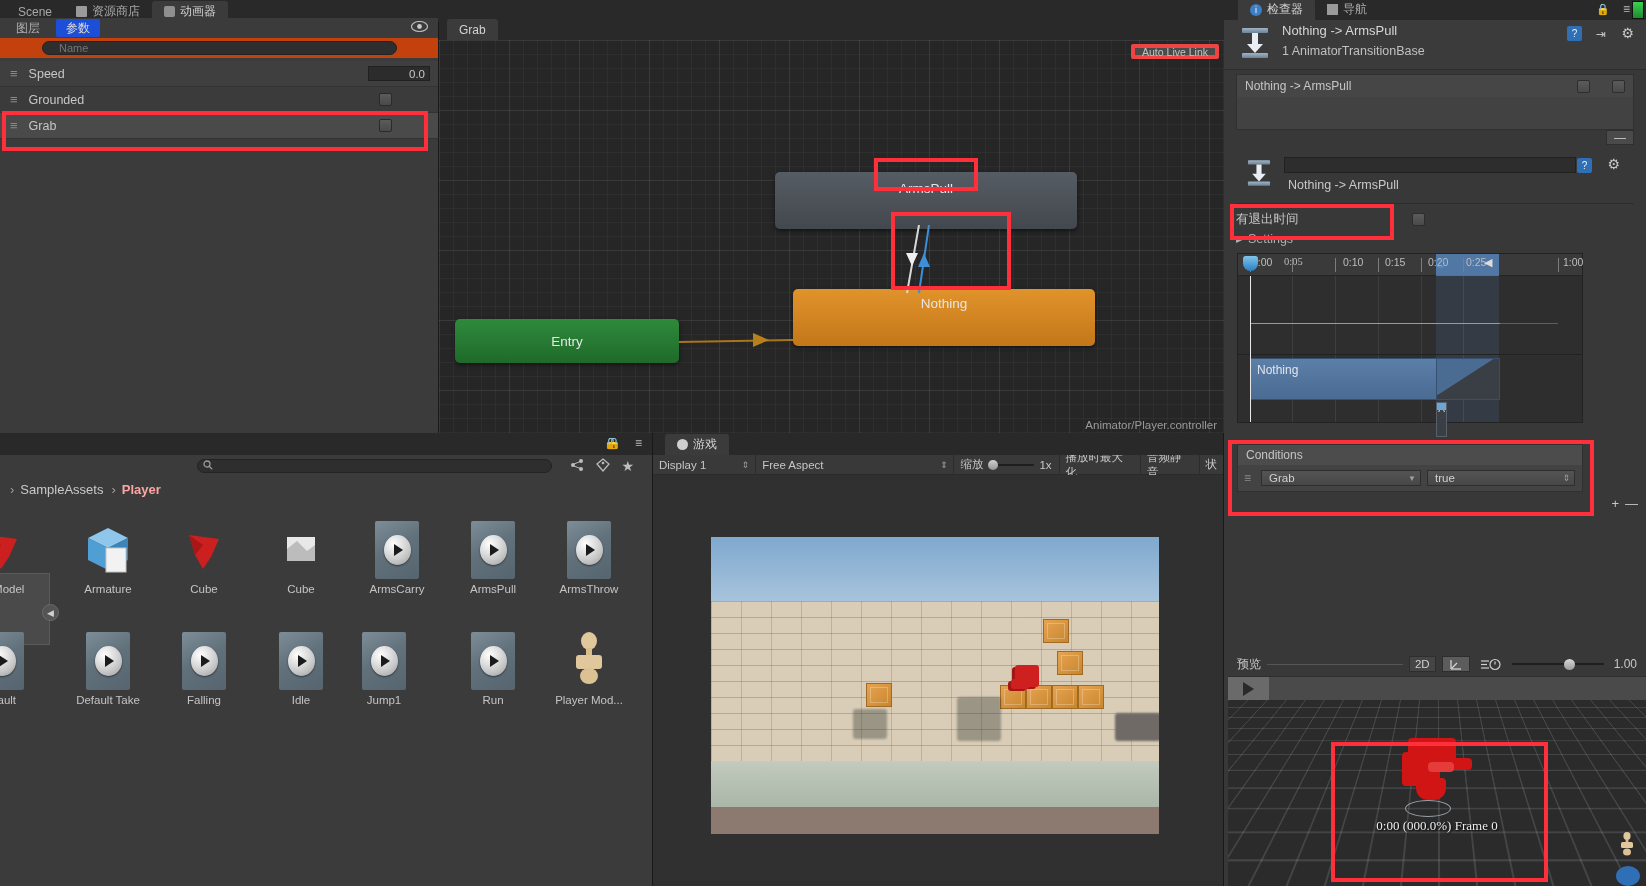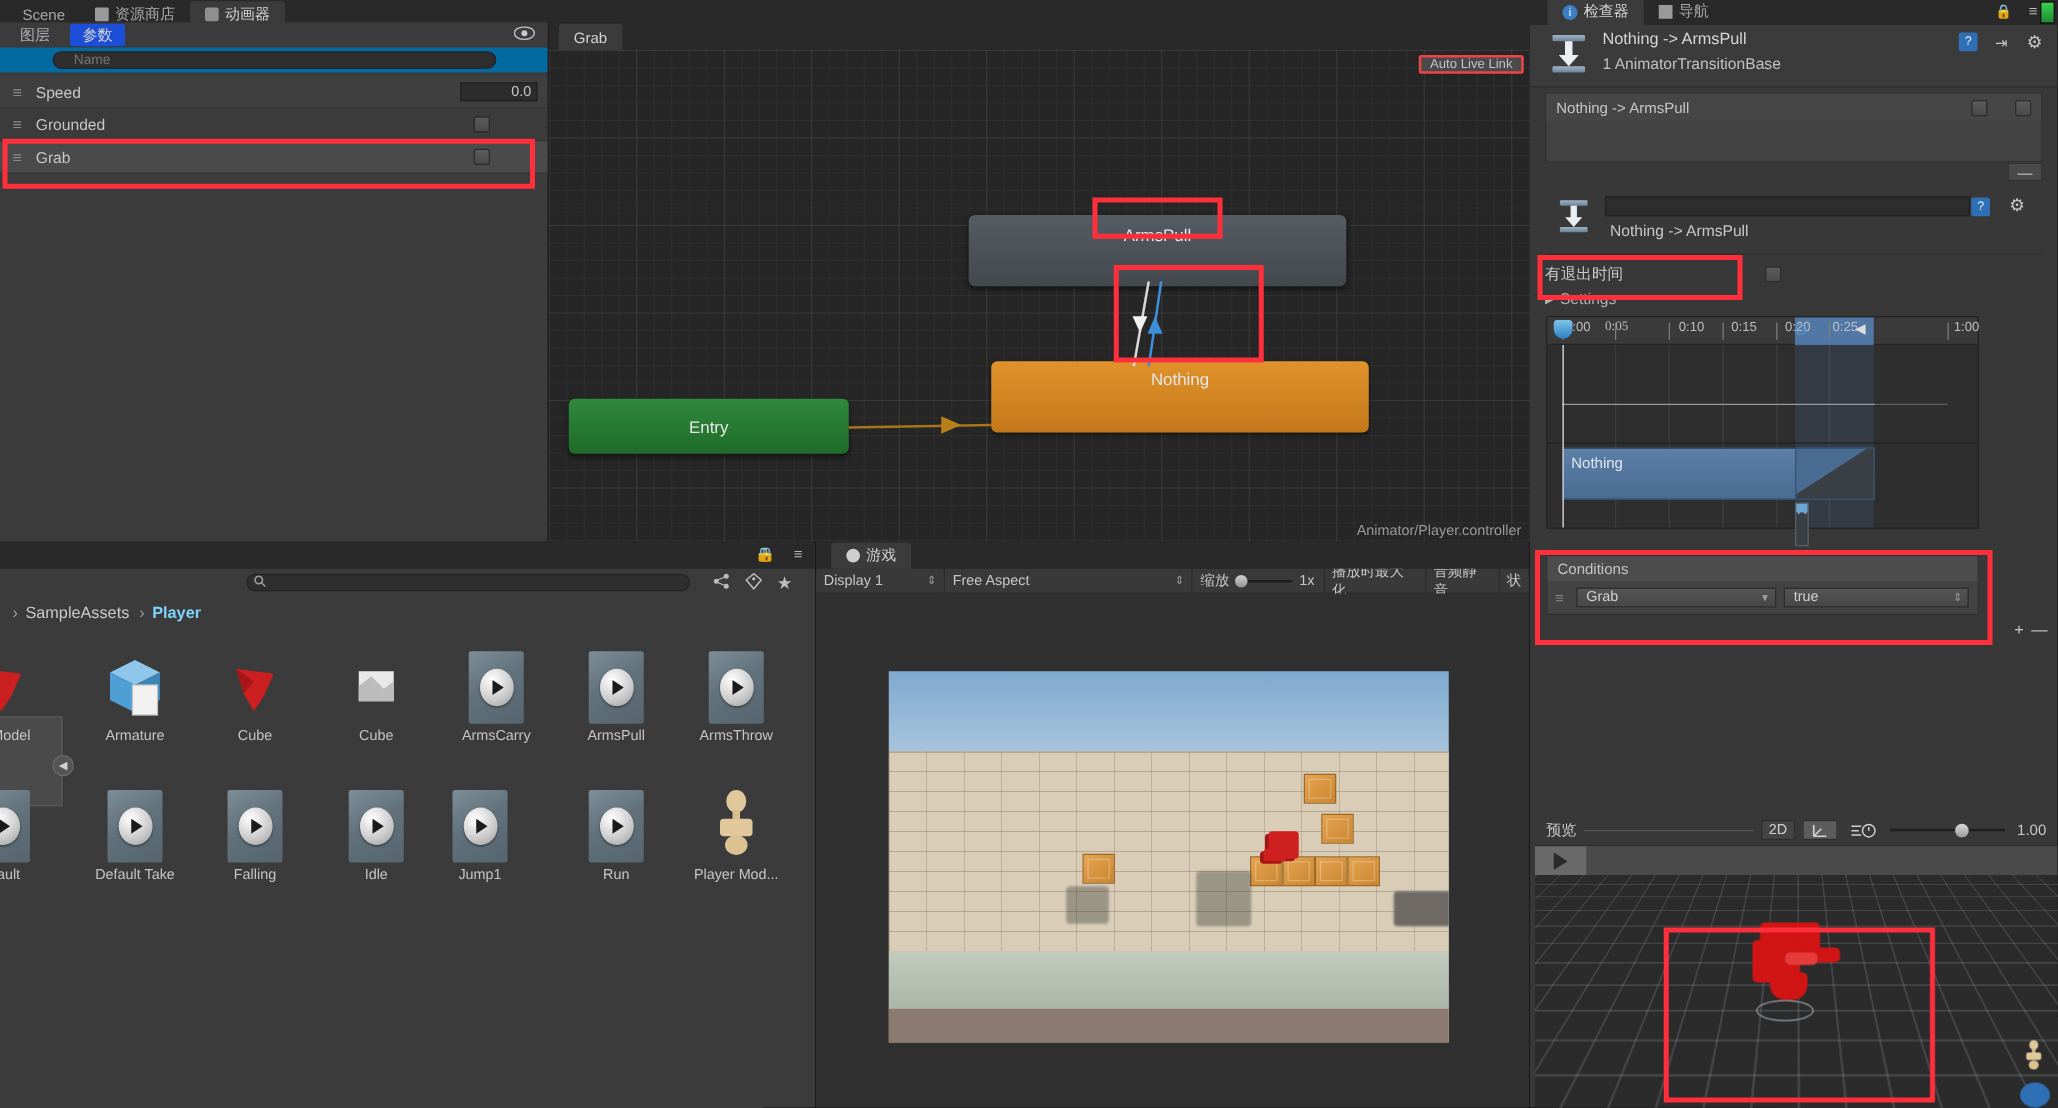--- a/index.html
+++ b/index.html
@@ -28,21 +28,21 @@
     border-top-left-radius: 3px; border-top-right-radius: 3px;
   }
   .tab.active { background: #3b3b3b; color: #d2d2d2; }
 
   
   #animator-panel { left: 0; top: 18px; width: 438px; height: 415px; background: #3b3b3b; }
   #param-subtabs { position: absolute; left: 0; top: 0; width: 438px; height: 20px; background: #3b3b3b; display: flex; align-items: center; }
   .subtab { height: 18px; padding: 0 10px; display: flex; align-items: center; font-size: 12px; color: #b0b0b0; margin-left: 6px; }
   .subtab.active { background: #1d4ed8; color: #d8d8d8; border-radius: 2px; }
   #eye-icon { position: absolute; right: 10px; top: 3px; }
-  #search-row { position: absolute; left: 0; top: 20px; width: 438px; height: 20px; background: #0369a1; display: flex; align-items: center; }
+  #search-row { position: absolute; left: 0; top: 20px; width: 438px; height: 20px; background: #c2410c; display: flex; align-items: center; }
   #param-search {
     margin-left: 42px; width: 355px; height: 14px; border-radius: 7px;
     background: #2e2e2e; border: 1px solid #232323; color: #8c8c8c;
     font-size: 11px; padding-left: 16px; outline: none;
     font-family: "Liberation Sans", sans-serif;
   }
   #search-glass { position: absolute; left: 48px; top: 25px; width: 10px; height: 10px; }
   #param-add { position: absolute; right: 10px; top: 22px; font-size: 15px; color: #c8c8c8; line-height: 1; }
   .param-row {
     position: absolute; left: 0; width: 438px; height: 26px;
@@ -77,22 +77,22 @@
     position: absolute; display: flex; align-items: center; justify-content: center;
     border-radius: 5px; font-size: 13.5px; color: #e6e6e6;
     box-shadow: 0 2px 4px rgba(0,0,0,.5);
   }
   #node-anystate { background: linear-gradient(#5aa393,#3f7d70); }
   #node-entry    { background: linear-gradient(#2f8a3c,#1f6a2a); }
   #node-armspull { background: linear-gradient(#565c63,#43484e); align-items: flex-start; padding-top: 9px; }
   #node-nothing  { background: linear-gradient(#e0932a,#c4771a); align-items: flex-start; padding-top: 7px; }
   #live-link {
     position: absolute; right: 6px; top: 26px; height: 15px; padding: 0 7px;
-    background: #4a4a4a; border: 2px solid #ef4444; border-radius: 2px;
-    font-size: 10.5px; color: #c2c2c2; display: flex; align-items: flex-end;
+    background: #4a4a4a; border: 4px solid #ef4444; border-radius: 2px;
+    font-size: 10.5px; color: #c2c2c2; display: flex; align-items: center;
   }
   #graph-footer {
     position: absolute; right: 8px; bottom: 2px; font-size: 11.5px; color: #9a9a9a;
   }
 
   
   #project-panel { left: 0; top: 433px; width: 652px; height: 453px; background: #3b3b3b; }
   #project-tabbar { left: 0; top: 433px; width: 652px; height: 22px; }
   #project-toolbar { position: absolute; left: 0; top: 22px; width: 652px; height: 22px; background: #3b3b3b; display: flex; align-items: center; }
   #project-search {
@@ -463,21 +463,21 @@
             <circle cx="7" cy="5" r="1.3" fill="#bdbdbd"></circle>
           </svg>
       </span>
       <span style="position:absolute;right:18px;color:#bdbdbd;font-size:14px;">★</span>
     </div>
 
     <div id="breadcrumb">
       <span style="margin-left:10px;color:#9e9e9e;">›</span>
       <span style="margin-left:6px;">SampleAssets</span>
       <span style="margin-left:8px;color:#9e9e9e;">›</span>
-      <span style="margin-left:6px;color:#7dd3fc;font-weight:bold;">Player</span>
+      <span style="margin-left:6px;color:#fca5a5;font-weight:bold;">Player</span>
     </div>
 
     <div id="asset-grid">
 
       <div id="grid-sel"></div>
       <div id="collapse-arrow">◀</div>
 
       <div class="asset-row" style="top:18px;">
         <div class="asset" style="left:-46px;">
           <div class="thumbwrap">
@@ -868,20 +868,21 @@
   <div id="preview-stage">
     <div id="pv-grid"></div>
     <div id="pv-model">
       <div class="blob" style="left:10px; top:0; width:48px; height:26px;"></div>
       <div class="blob" style="left:4px; top:14px; width:38px; height:34px;"></div>
       <div class="blob" style="left:42px; top:20px; width:32px; height:12px;"></div>
       <div class="blob" style="left:18px; top:40px; width:30px; height:22px; border-radius:4px 4px 12px 12px;"></div>
       <div class="blob" style="left:30px; top:24px; width:26px; height:10px; background:#e63b3b;"></div>
     </div>
     <div id="pv-ellipse"></div>
+    <div id="pv-timecode">0:00 (000.0%) Frame 0</div>
     <div id="pv-mannequin">
       <svg width="14" height="26" viewBox="0 0 14 26">
         <ellipse cx="7" cy="4" rx="3.6" ry="4" fill="#e0c79c"></ellipse>
         <rect x="5.6" y="7" width="2.8" height="3" fill="#d8bd8d"></rect>
         <rect x="1" y="10" width="12" height="6" rx="1.6" fill="#e0c79c"></rect>
         <ellipse cx="7" cy="20" rx="4" ry="3.6" fill="#dcc293"></ellipse>
       </svg>
     </div>
     <div id="pv-blue-circle"></div>
   </div>

